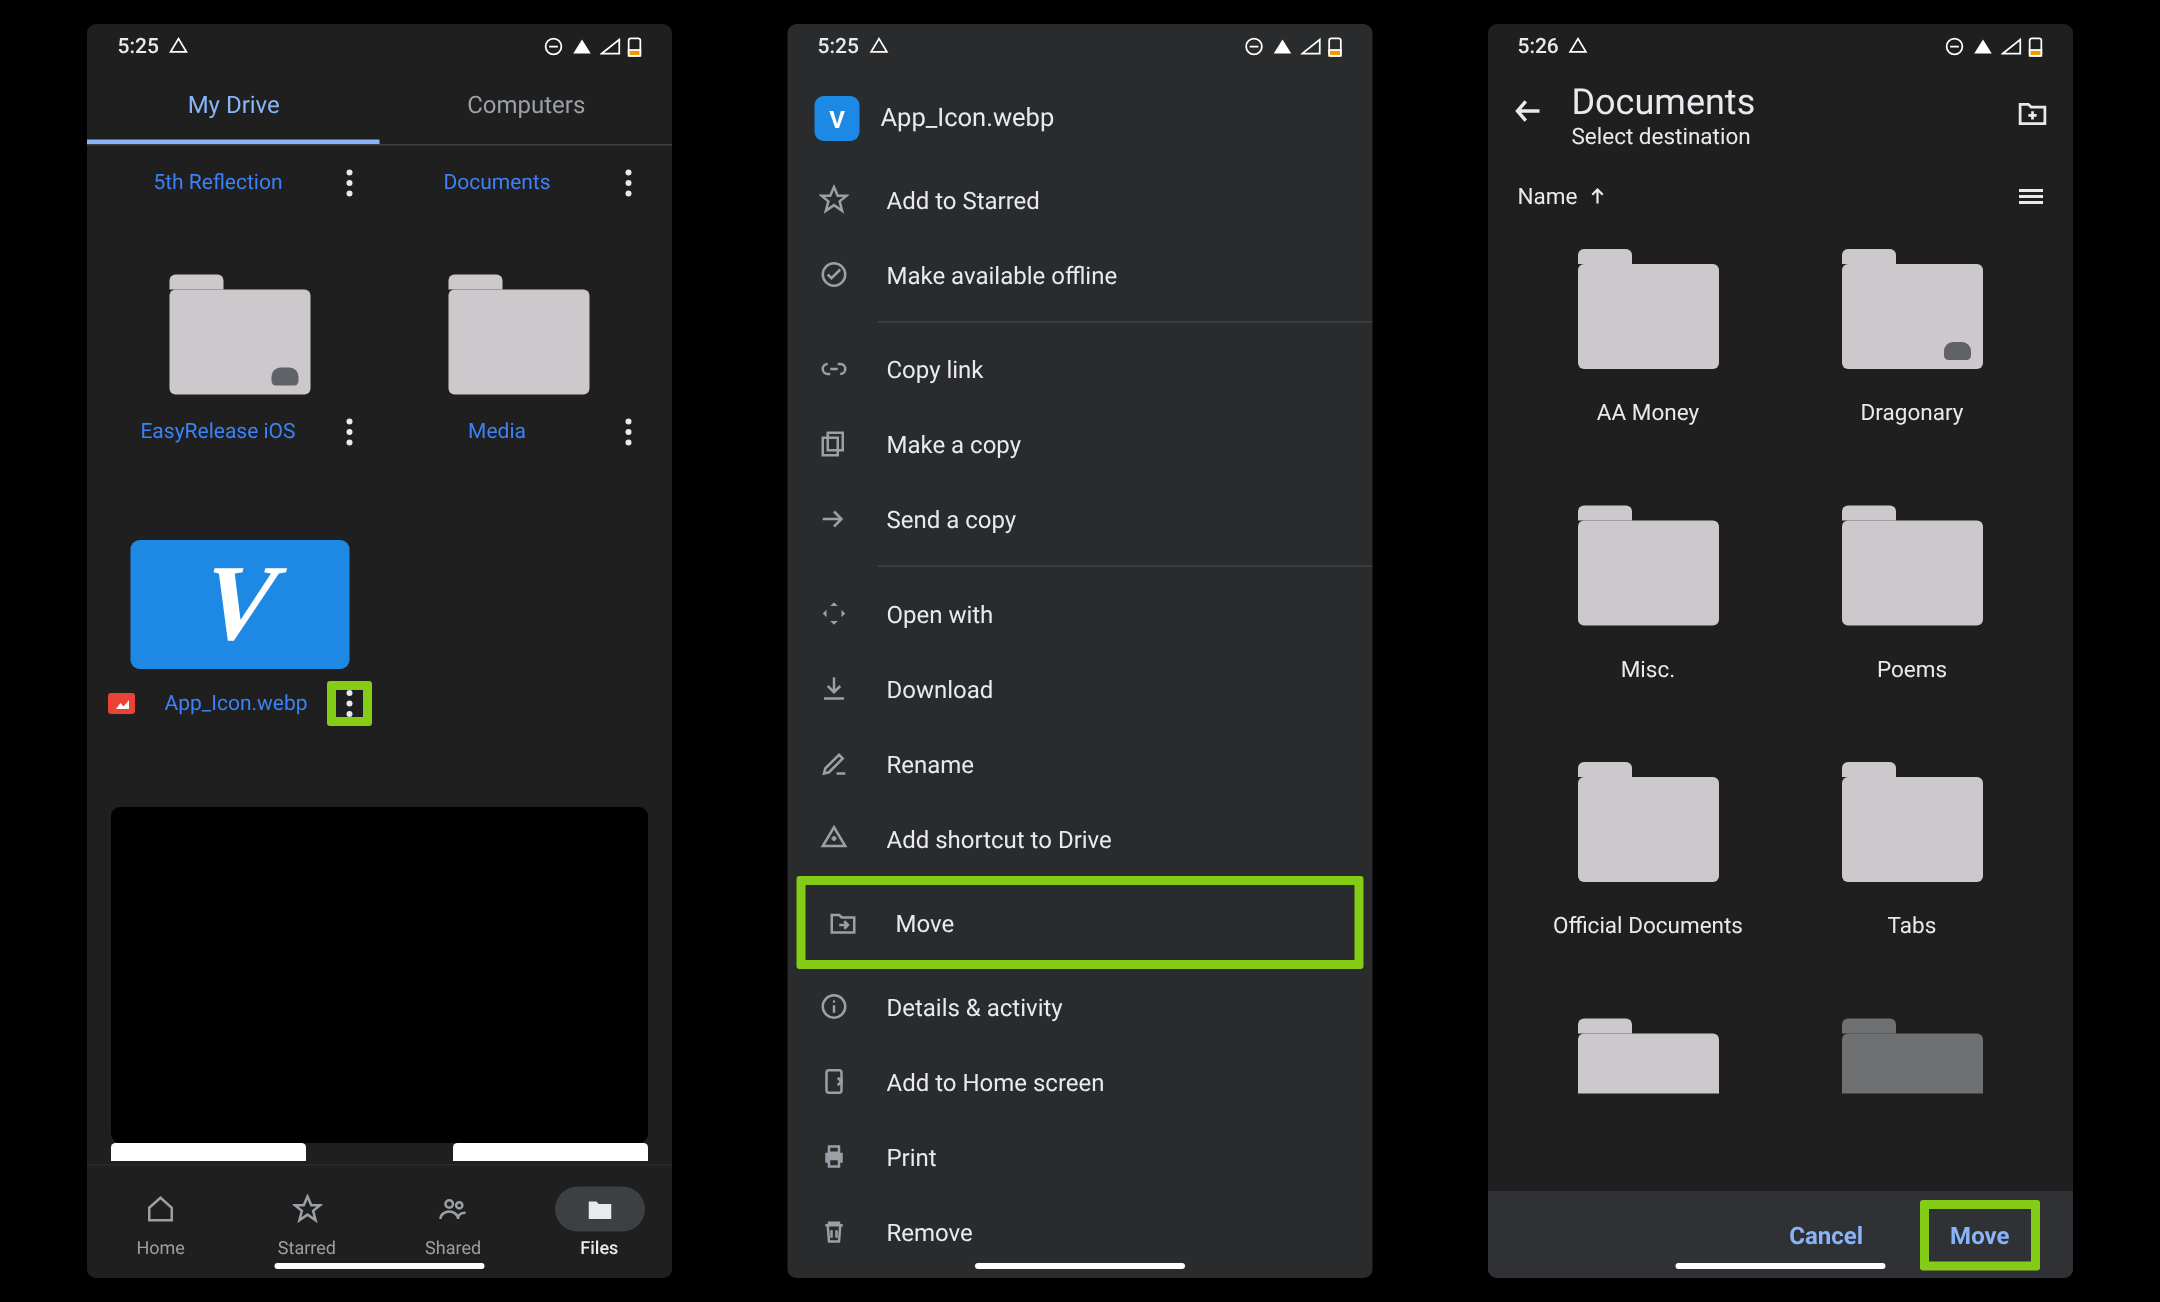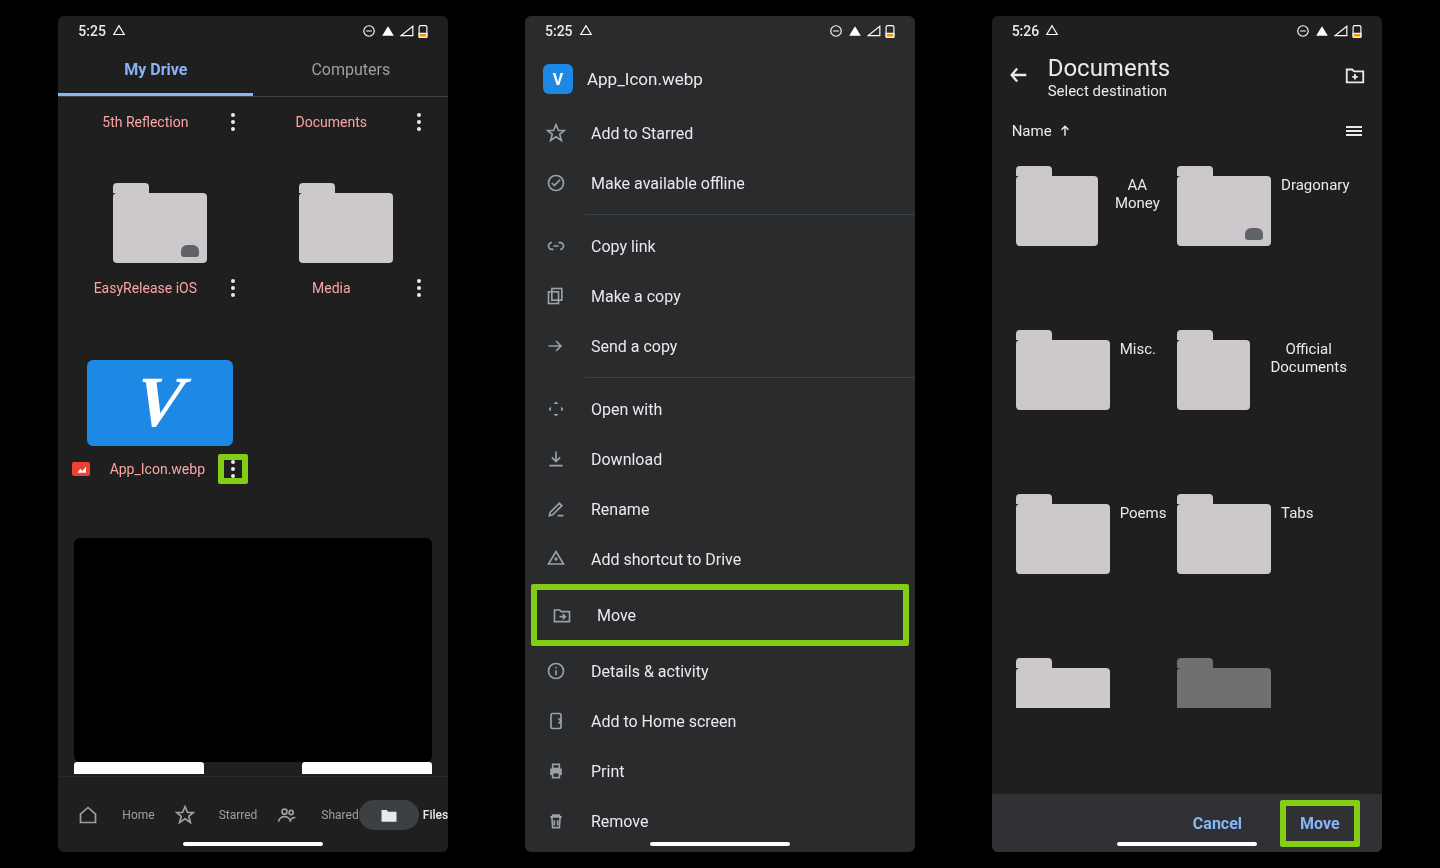--- a/index.html
+++ b/index.html
@@ -44,38 +44,37 @@
     .tab {
       flex: 1;
       text-align: center;
       padding: 14px 0;
       font-size: 16px;
       color: #9aa0a6;
     }
     .tab.active {
       color: #8ab4f8;
       border-bottom: 3px solid #8ab4f8;
-      font-weight: bold;
     }
     .grid {
       flex: 1;
       display: grid;
       grid-template-columns: 1fr 1fr;
       gap: 18px 10px;
       padding: 10px 14px;
       overflow: hidden;
     }
     .item {
       display: flex;
       flex-direction: column;
       align-items: center;
     }
     .item-row { display: flex; align-items: center; width: 100%; }
     .item-label-block { flex: 1; display: flex; flex-direction: column; align-items: center; }
-    .item-label { font-size: 14px; text-align: right; color: #fca5a5; line-height: 1.3; max-width: 110px; }
+    .item-label { font-size: 14px; text-align: right; color: #3b82f6; line-height: 1.3; max-width: 110px; }
     .more-btn {
       width: 30px; height: 30px; display: flex; flex-direction: column; align-items: center; justify-content: center; gap: 3px;
     }
     .more-btn span { width: 4px; height: 4px; border-radius: 50%; background: #e8eaed; }
     .folder-icon {
       width: 94px; height: 70px;
       background: #cdc8cc;
       border-radius: 4px;
       position: relative;
       margin-bottom: 10px;
@@ -128,21 +127,21 @@
       width: 130px; height: 12px; background: #fff; border-radius: 3px 3px 0 0;
     }
     .file-badge { width: 18px; height: 14px; background: #ea4335; border-radius: 2px; margin-right: 6px; display:flex; align-items:center; justify-content:center;}
     .file-badge::after { content:''; width:10px; height:8px; background:#fff; clip-path: polygon(10% 100%, 40% 50%, 60% 80%, 100% 20%, 100% 100%); }
     .bottom-nav {
       height: 76px;
       display: flex;
       border-top: 1px solid #2a2a2a;
     }
     .nav-item {
-      flex: 1; display: flex; flex-direction: row; align-items: center; justify-content: center; gap: 4px;
+      flex: 1; display: flex; flex-direction: column; align-items: center; justify-content: center; gap: 4px;
       font-size: 12px; color: #9aa0a6;
     }
     .nav-item.active { color: #e8eaed; font-weight: 500; }
     .nav-icon-wrap {
       width: 60px; height: 30px; border-radius: 16px; display: flex; align-items: center; justify-content: center;
     }
     .nav-item.active .nav-icon-wrap { background: #3c4043; }
     .nav-handle { width: 140px; height: 4px; background: #fff; border-radius: 2px; position: absolute; bottom: 6px; left: 50%; transform: translateX(-50%); }
     .red-box { border: 6px solid #84cc16; border-radius: 2px; text-align: center; }
     
@@ -176,21 +175,21 @@
       display:flex; justify-content:space-between; align-items:center;
       padding: 14px 20px 8px;
       font-size: 15px;
     }
     .sort-left { display:flex; align-items:center; gap:6px; }
     .view-icon { display:flex; flex-direction:column; gap:2px; }
     .view-icon span { width:16px; height:2px; background:#e8eaed; }
     .dest-grid {
       display:grid; grid-template-columns: 1fr 1fr; gap: 26px 10px; padding: 28px 24px; flex:1;
     }
-    .dest-item { display:flex; flex-direction:row; gap:10px; }
+    .dest-item { display:flex; flex-direction:column; align-items:center; gap:10px; }
     .dest-label { font-size:15px; text-align:center; }
     .bottom-actions {
       height: 58px; background:#303134; display:flex; align-items:center; justify-content:flex-end; gap:24px; padding: 0 22px; font-weight: bold;
     }
     .action-btn { font-size: 16px; color:#8ab4f8; padding:8px 14px; }
     .svg-icon { width:20px; height:20px; fill:#9aa0a6; }
     .partial-folder {
       width: 94px; height: 40px;
       background: #cdc8cc;
       border-radius: 4px 4px 0 0;
@@ -584,25 +583,25 @@
     <div class="dest-item">
       <div class="folder-icon shared"></div>
       <div class="dest-label">Dragonary</div>
     </div>
     <div class="dest-item">
       <div class="folder-icon"></div>
       <div class="dest-label">Misc.</div>
     </div>
     <div class="dest-item">
       <div class="folder-icon"></div>
+      <div class="dest-label">Poems</div>
+    </div>
+    <div class="dest-item">
+      <div class="folder-icon"></div>
       <div class="dest-label">Official Documents</div>
-    </div>
-    <div class="dest-item">
-      <div class="folder-icon"></div>
-      <div class="dest-label">Poems</div>
     </div>
     <div class="dest-item">
       <div class="folder-icon"></div>
       <div class="dest-label">Tabs</div>
     </div>
     <div class="dest-item">
       <div class="partial-folder"></div>
     </div>
     <div class="dest-item">
       <div class="partial-folder grey"></div>

